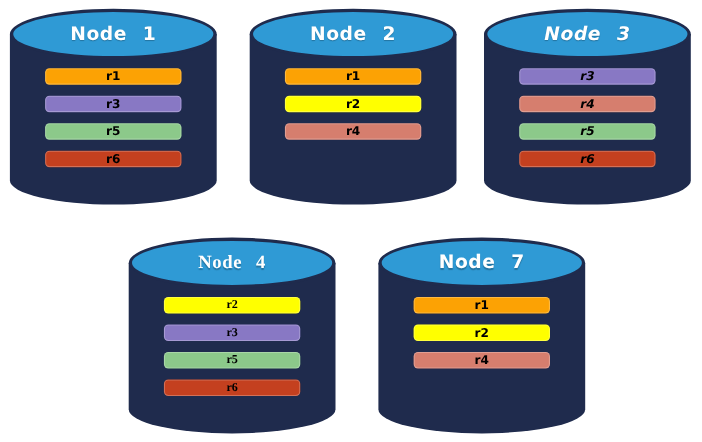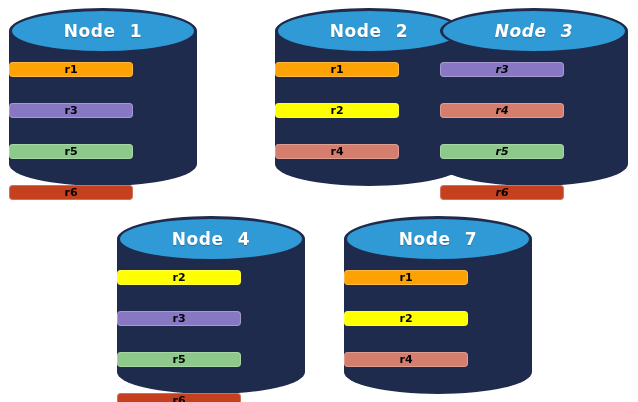--- a/index.html
+++ b/index.html
@@ -20,23 +20,23 @@
     position: relative;
     width: 638px; height: 402px;
     background: var(--bg);
     padding-left: 48px;
   }
   .node {
     position: absolute;
     width: 188px; height: 178px;
   }
   .node-1 { left: 9px;   top: 8px; }
-  .node-2 { left: 227px; top: 8px; margin-left: 48px; }
+  .node-2 { left: 227px; top: 8px; }
   .node-3 { left: 440px; top: 8px; font-style: italic; }
-  .node-4 { left: 117px; top: 216px; }
+  .node-4 { left: 117px; top: 216px; font-family: Liberation Serif, serif; }
   .node-5 { left: 344px; top: 216px; }
   .cyl-body {
     position: absolute;
     left: 0; right: 0;
     top: 23px; bottom: 0;
     background: var(--body-navy);
     border-radius: 0 0 50% 50% / 0 0 22px 22px;
     z-index: 1;
   }
   .cyl-top {
@@ -58,21 +58,22 @@
     letter-spacing: 0.5px;
     word-spacing: 8px;
     text-shadow: 0 1px 1px rgba(0,0,0,0.25);
   }
   .bars {
     position: absolute;
     left: 0; right: 0; top: 54px;
     z-index: 3;
     display: flex;
     flex-direction: column;
-    gap: 26px;
+    align-items: center;
+    gap: 10px;
   }
   .bar {
     width: 124px;
     height: 15px;
     border-radius: 4px;
     color: var(--bar-text);
     font-size: 11px;
     font-weight: bold;
     line-height: 15px;
     text-align: center;

